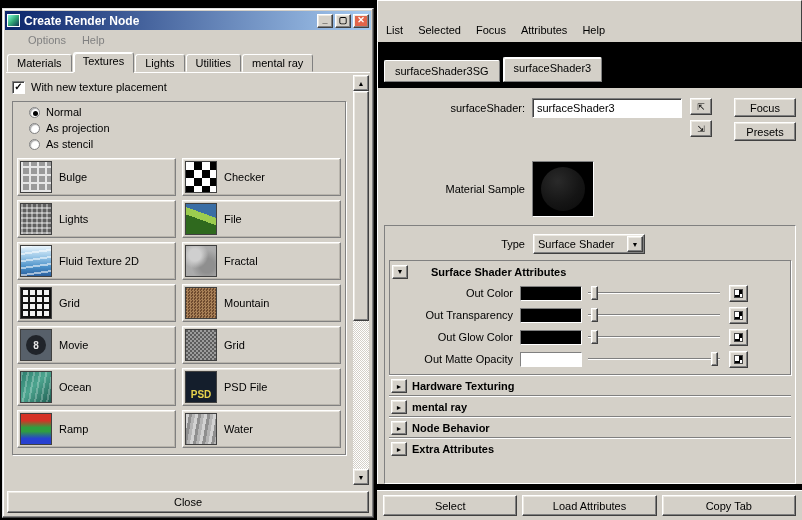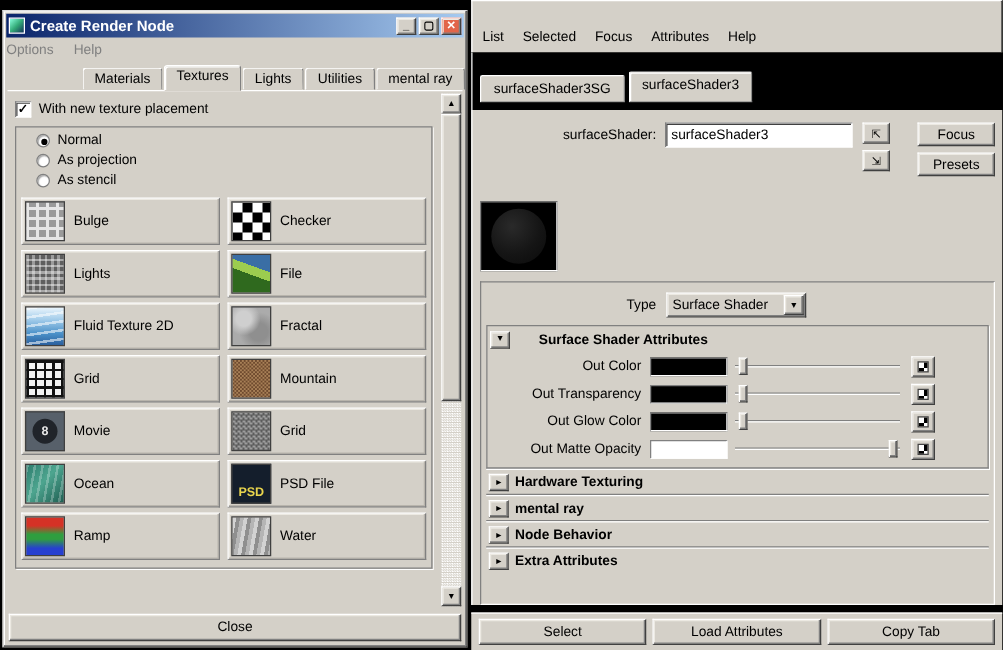--- a/index.html
+++ b/index.html
@@ -14,23 +14,23 @@
   .left-window { position:absolute; left:2px; top:8px; width:372px; height:510px;
     background:#d4d0c8; border:1px solid; border-color:#dfdfdf #404040 #404040 #dfdfdf;
     box-shadow: inset -1px -1px 0 #808080, inset 1px 1px 0 #fff; display:flex; flex-direction:column; }
   .titlebar { height:19px; margin:2px 2px 0; background:linear-gradient(90deg,#0a246a,#a6caf0);
     display:flex; align-items:center; padding:0 2px; color:#fff; font-weight:bold; font-size:12px; }
   .win-ico { width:13px; height:13px; background:linear-gradient(135deg,#8fd 0%,#3a7 50%,#135 100%); border:1px solid #fff; margin-right:4px; }
   .titlebar .t { flex:1; white-space:nowrap; overflow:hidden; }
   .wbtn { width:16px; height:14px; margin-left:2px; font-size:9px; font-weight:bold; color:#000;
     display:flex; align-items:center; justify-content:center; line-height:1; }
   .wbtn.close { background:#e2654a; color:#fff; }
-  .menubar { height:20px; display:flex; align-items:center; gap:16px; padding:0 2px; }
+  .menubar { height:20px; display:flex; align-items:center; gap:16px; padding:0 25px; }
   .menubar .mi { color:#808080; }
-  .tabrow { height:22px; display:flex; align-items:flex-end; padding:0 0 0 4px;justify-content:flex-end; }
+  .tabrow { height:22px; display:flex; align-items:flex-end; padding:0 0 0 4px; }
   .tab { height:18px; padding:2px 9px 0; background:#d4d0c8; border:1px solid; border-color:#fff #808080 #d4d0c8 #fff;
     border-radius:3px 3px 0 0; margin-right:1px; white-space:nowrap; }
   .tab.active { height:21px; margin-bottom:-1px; font-weight:normal; box-shadow: inset 1px 1px 0 #fff; z-index:2; }
   .lw-content { flex:1; margin:0 3px; border-top:1px solid #fff; position:relative; padding:4px 24px 2px 6px; }
   .chk-row { display:flex; align-items:center; gap:6px; height:20px; }
   .checkbox { width:13px; height:13px; background:#fff; border:1px solid; border-color:#808080 #fff #fff #808080;
     box-shadow: inset 1px 1px 0 #404040; display:flex; align-items:center; justify-content:center; font-size:10px; font-weight:bold; }
   .checkbox.checked::before { content:"✓"; margin-top:-1px; }
   .sect-box { margin-top:4px; border:1px solid #808080; box-shadow:1px 1px 0 #fff; padding:2px 4px 6px; }
   .sect-head { display:flex; align-items:center; gap:5px; height:20px; }
@@ -265,20 +265,21 @@
       <span class="mini-col">
         <span class="mini-btn btn3d">⇱</span>
         <span class="mini-btn btn3d">⇲</span>
       </span>
       <span class="right-col">
         <span class="fp-btn btn3d">Focus</span>
         <span class="fp-btn btn3d">Presets</span>
       </span>
     </div>
     <div class="sample-row">
+      <span class="sample-label">Material Sample</span>
       <span class="sample-swatch">
         <span class="sample-sphere"></span>
       </span>
     </div>
     <div class="attr-wrap">
       <div class="type-row">
         <span class="type-label">Type</span>
         <span class="dropdown btn3d">
           <span class="dv">Surface Shader</span>
           <span class="dd-arrow btn3d"></span>

